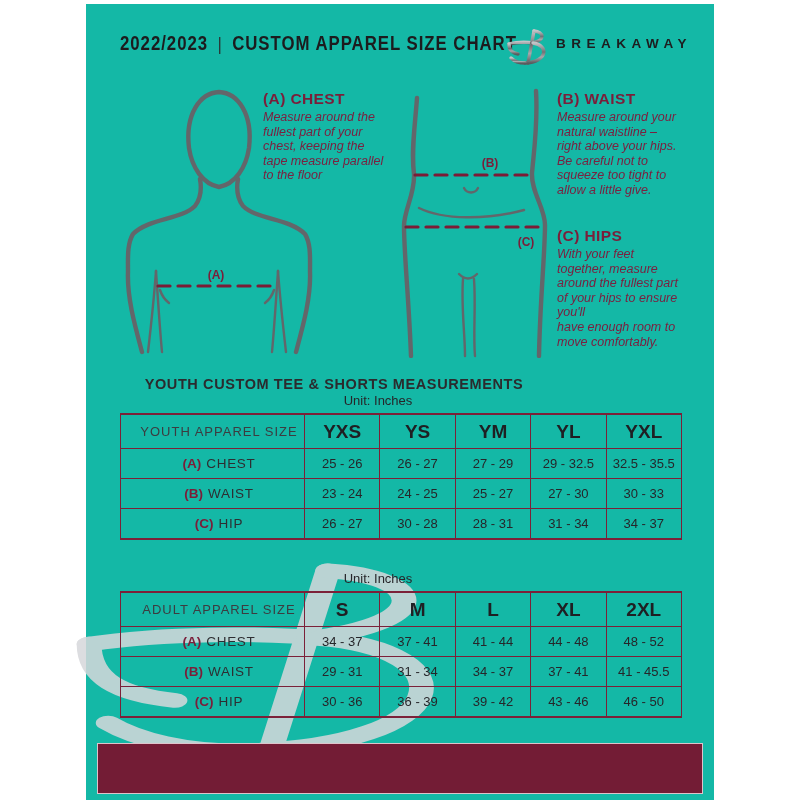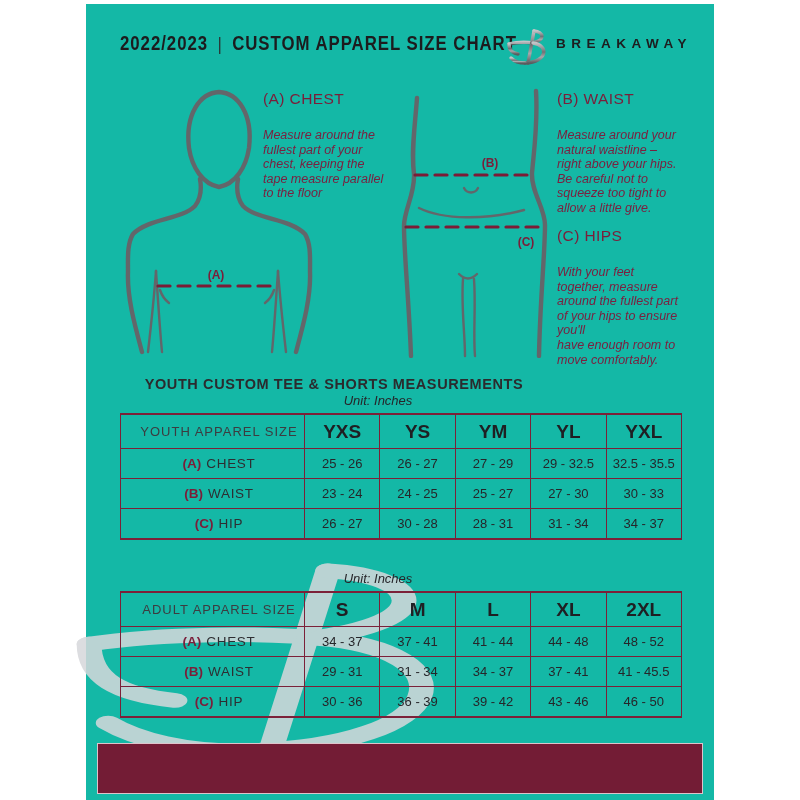--- a/index.html
+++ b/index.html
@@ -6,31 +6,31 @@
   body{width:800px;height:800px;background:#ffffff;font-family:"Liberation Sans",sans-serif;position:relative;overflow:hidden}
   .page{position:absolute;left:86px;top:4px;width:628px;height:800px;background:#14b8a6}
   .abs{position:absolute}
 
   
   .hdr-title{display:flex;align-items:baseline;gap:11px;font-weight:700;font-size:21px;letter-spacing:1.2px;color:#1c1c1e;transform:scaleX(.8);transform-origin:left center;white-space:nowrap}
   .hdr-div{font-weight:400;font-size:19px;color:#2c2c2e;padding:0 1px}
   .brand{font-weight:700;font-size:13.5px;letter-spacing:5.5px;color:#1d1d1f;white-space:nowrap}
 
   
-  .m-head{font-weight:400;font-size:15.5px;letter-spacing:.4px;color:#7b1e3a;white-space:nowrap}
-  .m-body{margin-top:20px;font-style:italic;font-size:12.5px;line-height:14.6px;color:#7a2140;white-space:pre-line}
+  .m-head{font-weight:700;font-size:15.5px;letter-spacing:.4px;color:#7b1e3a;white-space:nowrap}
+  .m-body{margin-top:2px;font-style:italic;font-size:12.5px;line-height:14.6px;color:#7a2140;white-space:pre-line}
   .fig path,.fig ellipse{fill:none;stroke:#63666a;stroke-linecap:round;stroke-linejoin:round}
   .fig .outline{stroke-width:4.4}
   .fig .thin{stroke-width:2.4}
   .fig .dash{stroke:#7b1c36;stroke-width:3.2;stroke-dasharray:12 8}
   .fig text{font-family:"Liberation Sans",sans-serif;font-weight:700;font-size:12px;fill:#7b1e3a}
 
   
   .sec-title{width:496px;text-align:center;font-weight:700;font-size:14.5px;letter-spacing:.6px;color:#2b2b2e}
-  .sec-unit{width:584px;text-align:center;font-style:italic;font-size:13px;color:#26262a}
+  .sec-unit{width:584px;text-align:center;font-size:13px;color:#26262a}
 
   
   .size-table{width:560px;display:grid;grid-template-columns:183px repeat(5,75.4px);background:transparent;border-top:2px solid #7c2038;border-bottom:2px solid #7c2038;border-left:1.5px solid #7c2038;border-right:1.5px solid #7c2038;z-index:2}
   .t-cell{display:flex;align-items:center;justify-content:center;border-left:1.5px solid #7c2038;border-top:1.5px solid #7c2038;font-size:13px;color:#26262a}
   .t-cell.c0{border-left:none;justify-content:center;padding-left:13px}
   .t-cell.r0{border-top:none}
   .t-head-label{font-size:13px;letter-spacing:1px;color:#3c3c40}
   .t-col{font-weight:700;font-size:19px;color:#1f1f23}
   .t-pfx{font-weight:700;color:#7b1e3a;margin-right:5px;font-size:13.5px}
   .t-lbl{font-size:13.5px;letter-spacing:.7px;color:#2e2e32}

